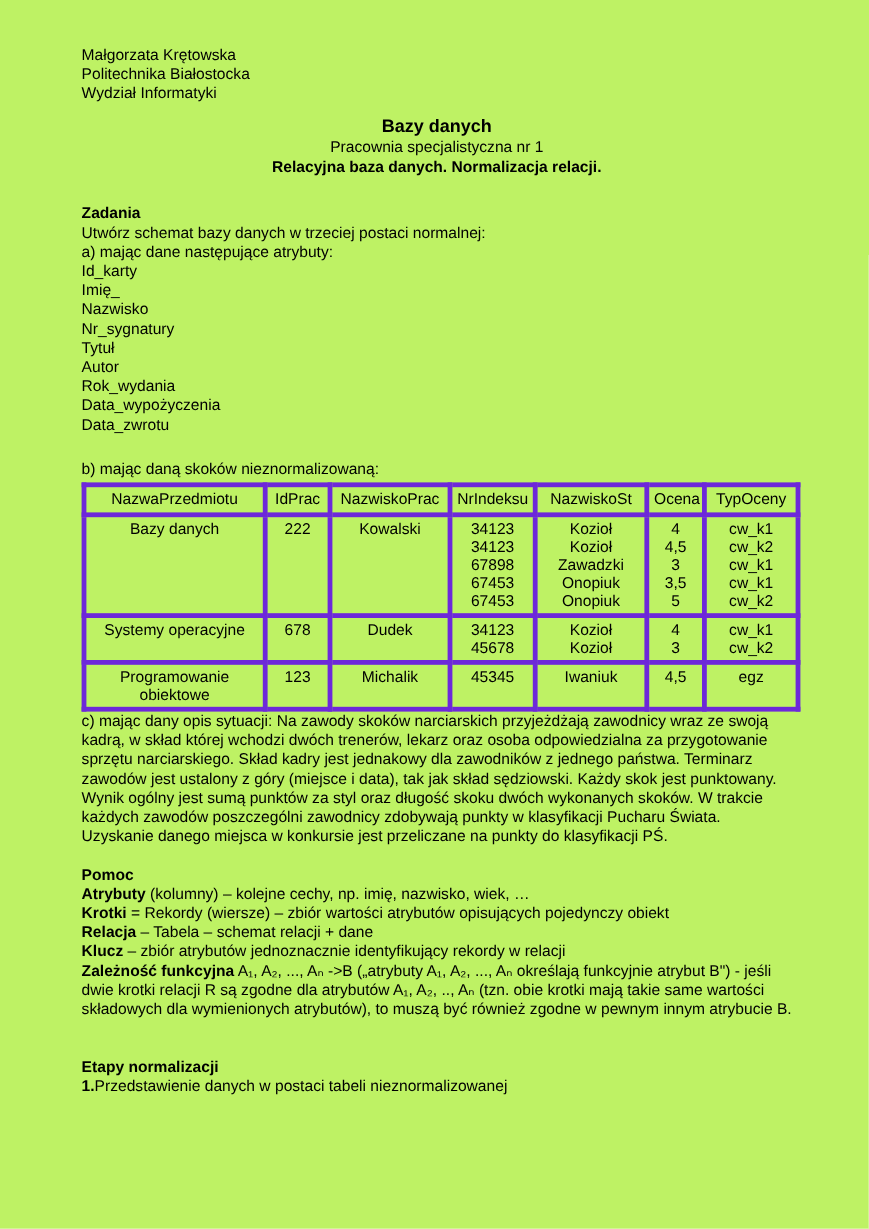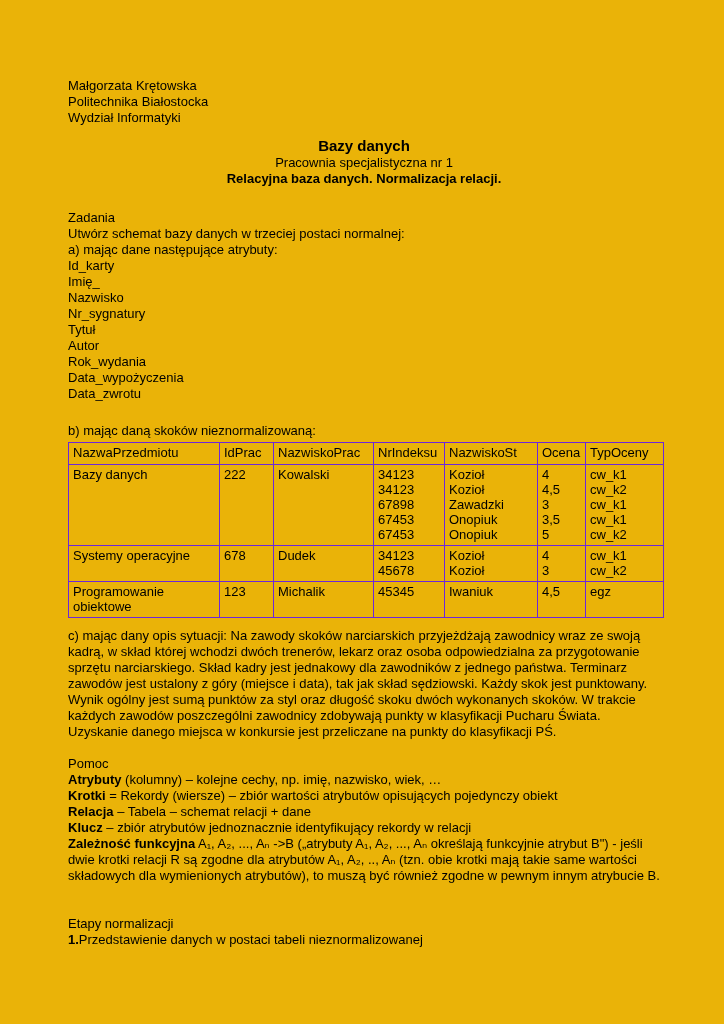--- a/index.html
+++ b/index.html
@@ -9,67 +9,67 @@
     height: 1024px;
     font-family: "Liberation Sans", "DejaVu Sans", sans-serif;
     font-size: 13px;
     line-height: 16px;
     color: #000000;
     overflow: hidden;
   }
   .page {
     width: 724px;
     height: 1024px;
-    padding: 78px 64px 0 68px;
-    background: #eab308;
+    padding: 38px 64px 0 68px;
+    background: #bef264;
   }
   .doc-header div { white-space: nowrap; }
 
   .title-block { text-align: center; }
   .doc-title {
     margin-top: 11px;
     font-size: 15px;
     line-height: 18px;
     font-weight: bold;
   }
   .doc-subtitle1 { margin-top: 0; }
   .doc-subtitle2 { font-weight: bold; }
 
   .tasks-section { margin-top: 23px; }
-  .bold { font-weight: normal; }
+  .bold { font-weight: bold; }
 
   .point-b { margin-top: 21px; }
 
   table.unnormalized {
     margin-top: 3px;
     border-collapse: collapse;
     table-layout: fixed;
     width: 595px;
   }
   table.unnormalized th,
   table.unnormalized td {
-    border: 1px solid #6d28d9;
-    text-align: left;
+    border: 4px solid #6d28d9;
+    text-align: center;
     vertical-align: top;
     font-weight: normal;
     padding: 2px 4px 3px 4px;
     line-height: 15px;
     white-space: pre-line;
     overflow: hidden;
   }
   table.unnormalized th { line-height: 16px; }
   col.c1 { width: 151px; }
   col.c2 { width: 54px; }
   col.c3 { width: 100px; }
   col.c4 { width: 71px; }
   col.c5 { width: 93px; }
   col.c6 { width: 48px; }
   col.c7 { width: 78px; }
 
-  .point-c { margin-top: 10px; }
+  .point-c { }
 
   .help-section { margin-top: 16px; }
   .definition-list { }
   .def { margin: 0; }
 
   .normalization-section { margin-top: 32px; }
   .step { margin: 0; }
 </style>
 </head>
 <body>

